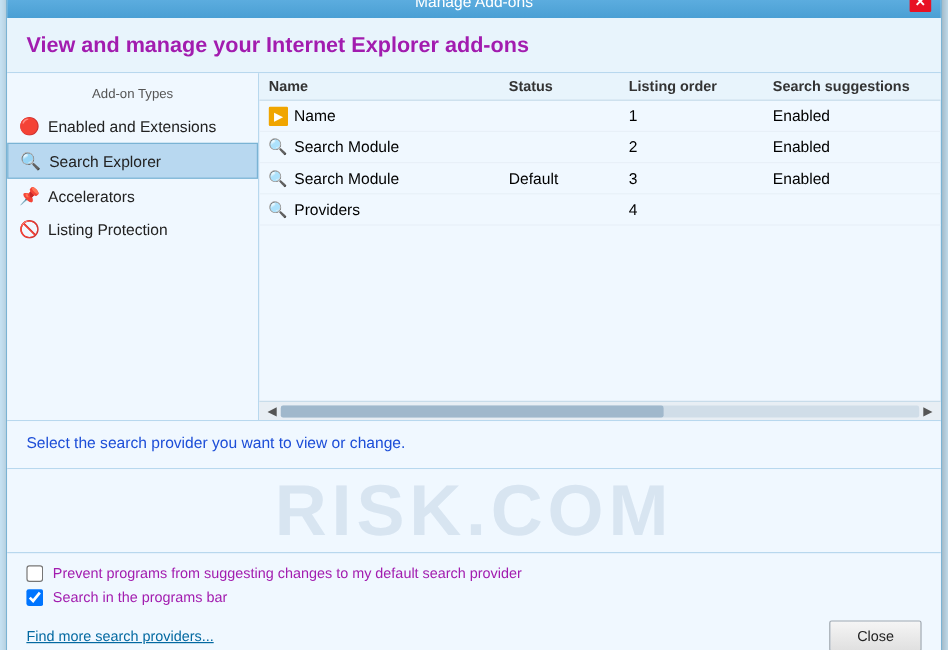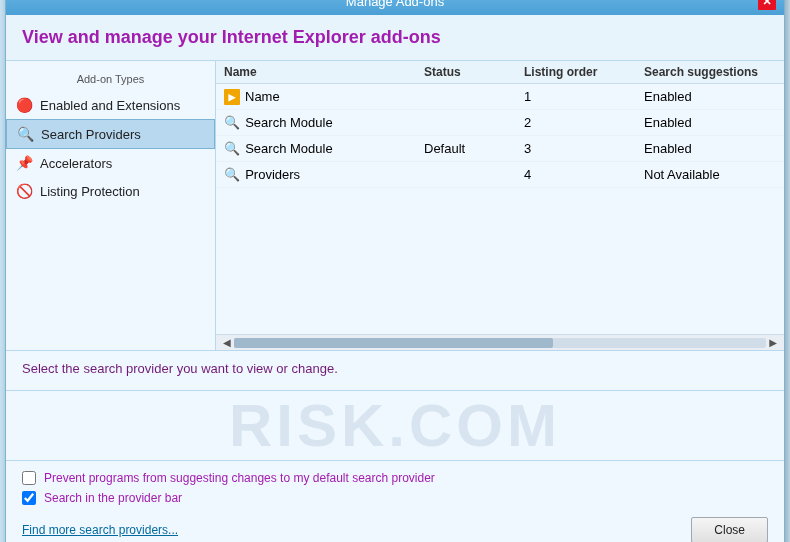--- a/index.html
+++ b/index.html
@@ -176,21 +176,21 @@
       padding: 0 3px;
       cursor: pointer;
     }
     .bottom-section {
       padding: 10px 16px;
       background: #f0f8ff;
       border-bottom: 1px solid #b8d8ee;
       min-height: 40px;
     }
     .instruction-text {
-      color: #701a75;
+      color: #1d4ed8;
       font-size: 13px;
     }
     .watermark-area {
       min-height: 60px;
       background: #f0f8ff;
       position: relative;
       overflow: hidden;
       display: flex;
       align-items: center;
       justify-content: center;
@@ -269,21 +269,21 @@
   <div class="content-area">
 
     <div class="sidebar">
       <div class="sidebar-label">Add-on Types</div>
       <div class="sidebar-item">
         <span class="sidebar-icon">🔴</span>
         <span>Enabled and Extensions</span>
       </div>
       <div class="sidebar-item active">
         <span class="sidebar-icon">🔍</span>
-        <span>Search Providers</span>
+        <span>Search Explorer</span>
       </div>
       <div class="sidebar-item">
         <span class="sidebar-icon">📌</span>
         <span>Accelerators</span>
       </div>
       <div class="sidebar-item">
         <span class="sidebar-icon">🚫</span>
         <span>Listing Protection</span>
       </div>
     </div>
@@ -329,21 +329,20 @@
           <span>Enabled</span>
         </div>
 
         <div class="table-row">
           <div class="row-name">
             <span class="search-icon-small">🔍</span>
             <span>Providers</span>
           </div>
           <span></span>
           <span>4</span>
-          <span>Not Available</span>
         </div>
       </div>
 
       <div class="scrollbar-area">
         <span class="scroll-arrow">◀</span>
         <div class="scrollbar-track">
           <div class="scrollbar-thumb"></div>
         </div>
         <span class="scroll-arrow">▶</span>
       </div>
@@ -358,21 +357,21 @@
     <span class="watermark">RISK.COM</span>
   </div>
 
   <div class="footer-section">
     <div class="checkbox-row">
       <input type="checkbox" class="checkbox-input" id="prevent-cb" style="">
       <label class="checkbox-label" for="prevent-cb">Prevent programs from suggesting changes to my default search provider</label>
     </div>
     <div class="checkbox-row">
       <input type="checkbox" class="checkbox-input" id="address-cb" checked="" style="">
-      <label class="checkbox-label" for="address-cb">Search in the provider bar</label>
+      <label class="checkbox-label" for="address-cb">Search in the programs bar</label>
     </div>
     <div class="footer-links">
       <div class="footer-link-group">
         <a class="link-text">Find more search providers...</a>
       </div>
       <button class="close-button">Close</button>
     </div>
   </div>
 </div>
 

